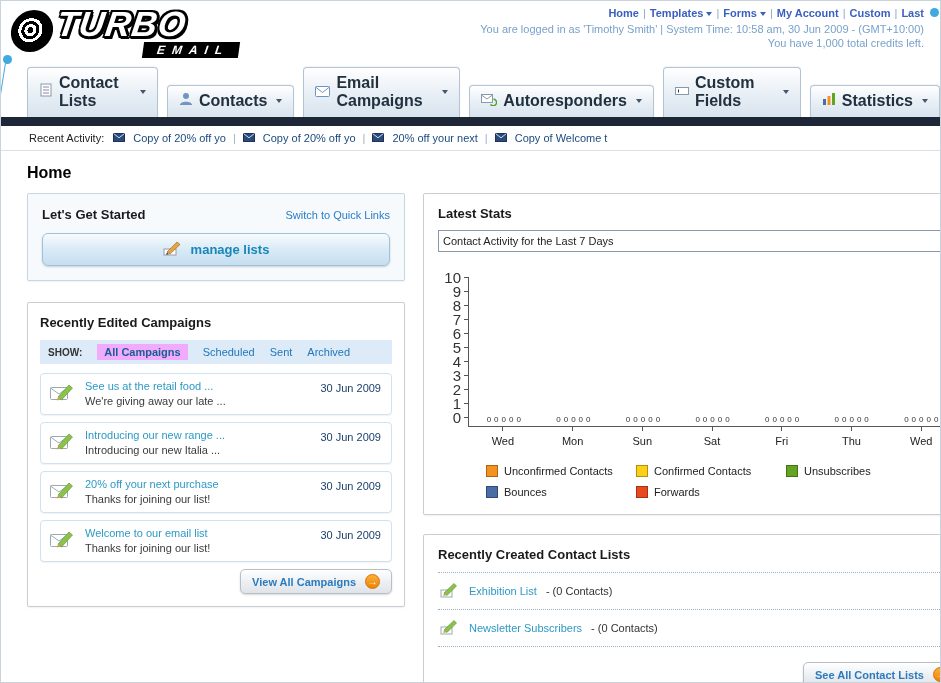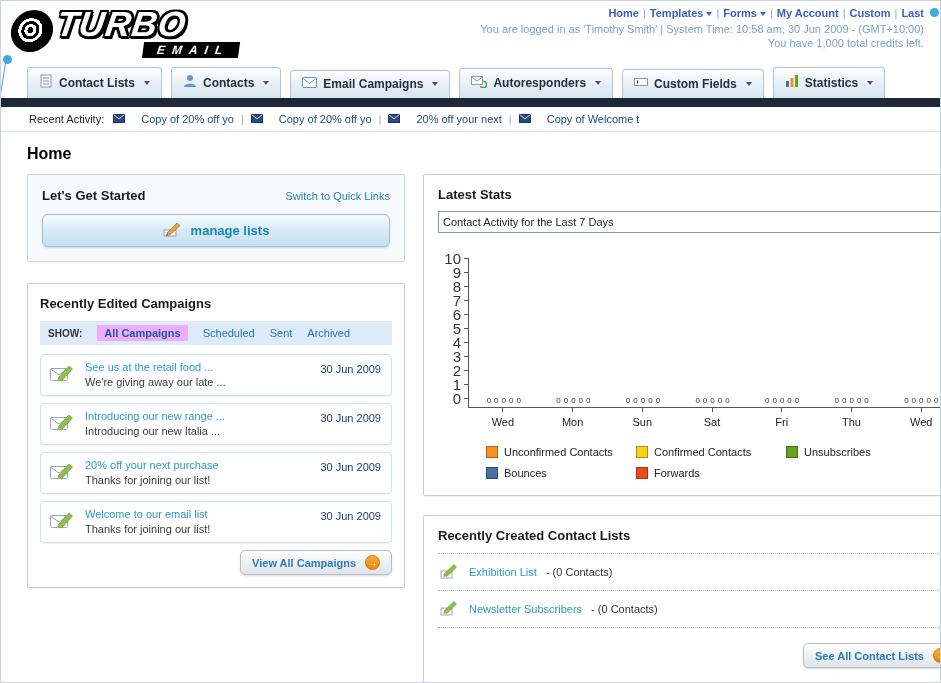--- a/index.html
+++ b/index.html
@@ -43,34 +43,34 @@
   .dot-right { right:1px; top:7px; }
   .dot-left { left:2px; top:54px; }
   .dot-tail { position:absolute; left:4px; top:62px; width:1px; height:46px; background:#3fa9e0; transform:rotate(9deg); transform-origin:top; }
 
   
   .nav-row { display:flex; gap:9px; align-items:flex-end; padding-left:26px; margin-top:2px; }
   .nav-tab {
     display:flex; align-items:center; gap:6px; padding:6px 11px 7px;
     background:linear-gradient(#ffffff,#e7eef5 55%, #d8e4ee);
     border:1px solid #b3c4d4; border-bottom:none; border-radius:4px 4px 0 0;
-    font-size:12px; font-weight:bold; color:#22313f; cursor:pointer;
+    font-size:16px; font-weight:bold; color:#22313f; cursor:pointer;
     box-shadow:0 -1px 2px rgba(0,0,0,.05);
   }
   .nav-tab .dd-arrow { border-top-color:#45566b; }
   .dark-bar { height:9px; background:#1d2738; width:100%; }
 
   
   .activity-bar {
     height:25px; display:flex; align-items:center; gap:7px;
     padding-left:28px; font-size:11px; border-bottom:1px solid #d9e0e7;
     background:#fff; color:#222;
   }
   .activity-label { font-weight:normal; color:#222; margin-right:2px; }
-  .activity-item { display:inline-flex; align-items:center; gap:16px; color:#1c4a7e; cursor:pointer; }
+  .activity-item { display:inline-flex; align-items:center; gap:8px; color:#1c4a7e; cursor:pointer; }
   .activity-sep { color:#9fb0c0; }
 
   
   .content { padding:0 26px; }
   .page-title { font-size:16px; font-weight:bold; color:#000; margin:13px 0 11px; }
   .columns { display:flex; gap:18px; align-items:flex-start; }
   .col-left { width:378px; flex:none; }
   .col-right { flex:1; }
 
   .panel { border:1px solid #c9ced4; background:#fff; border-radius:2px; box-shadow:0 1px 2px rgba(0,0,0,.06); }

